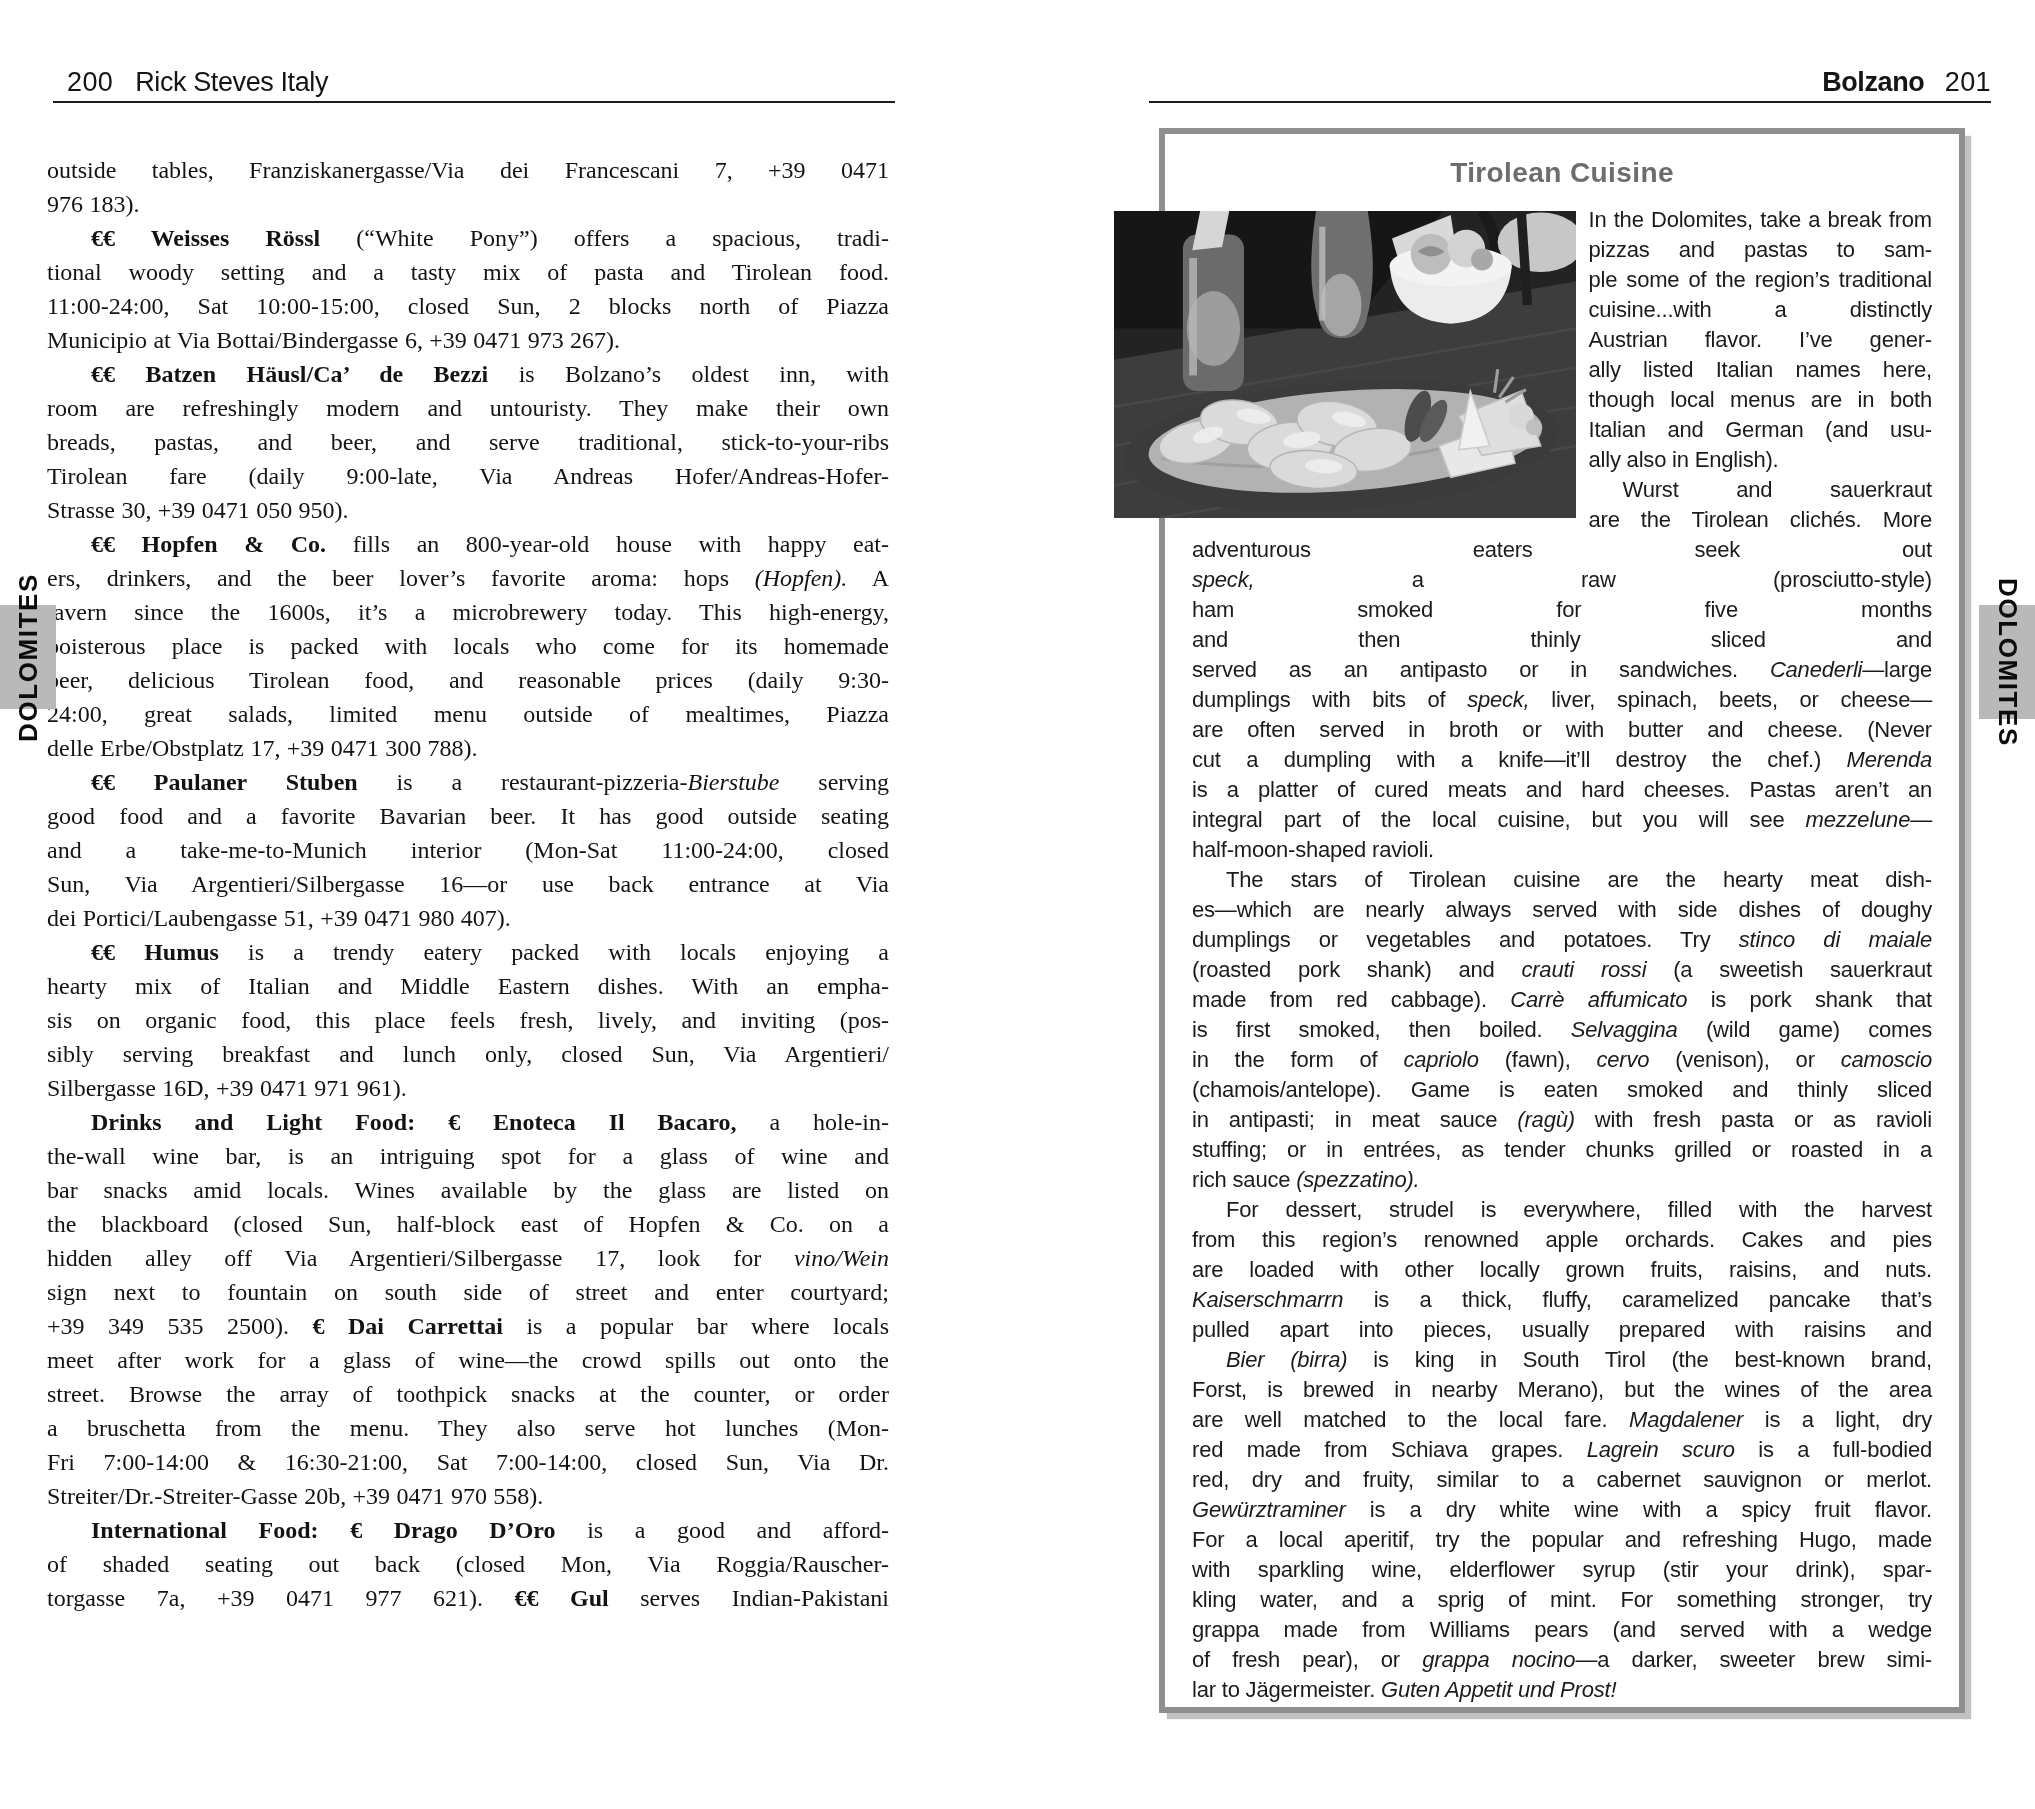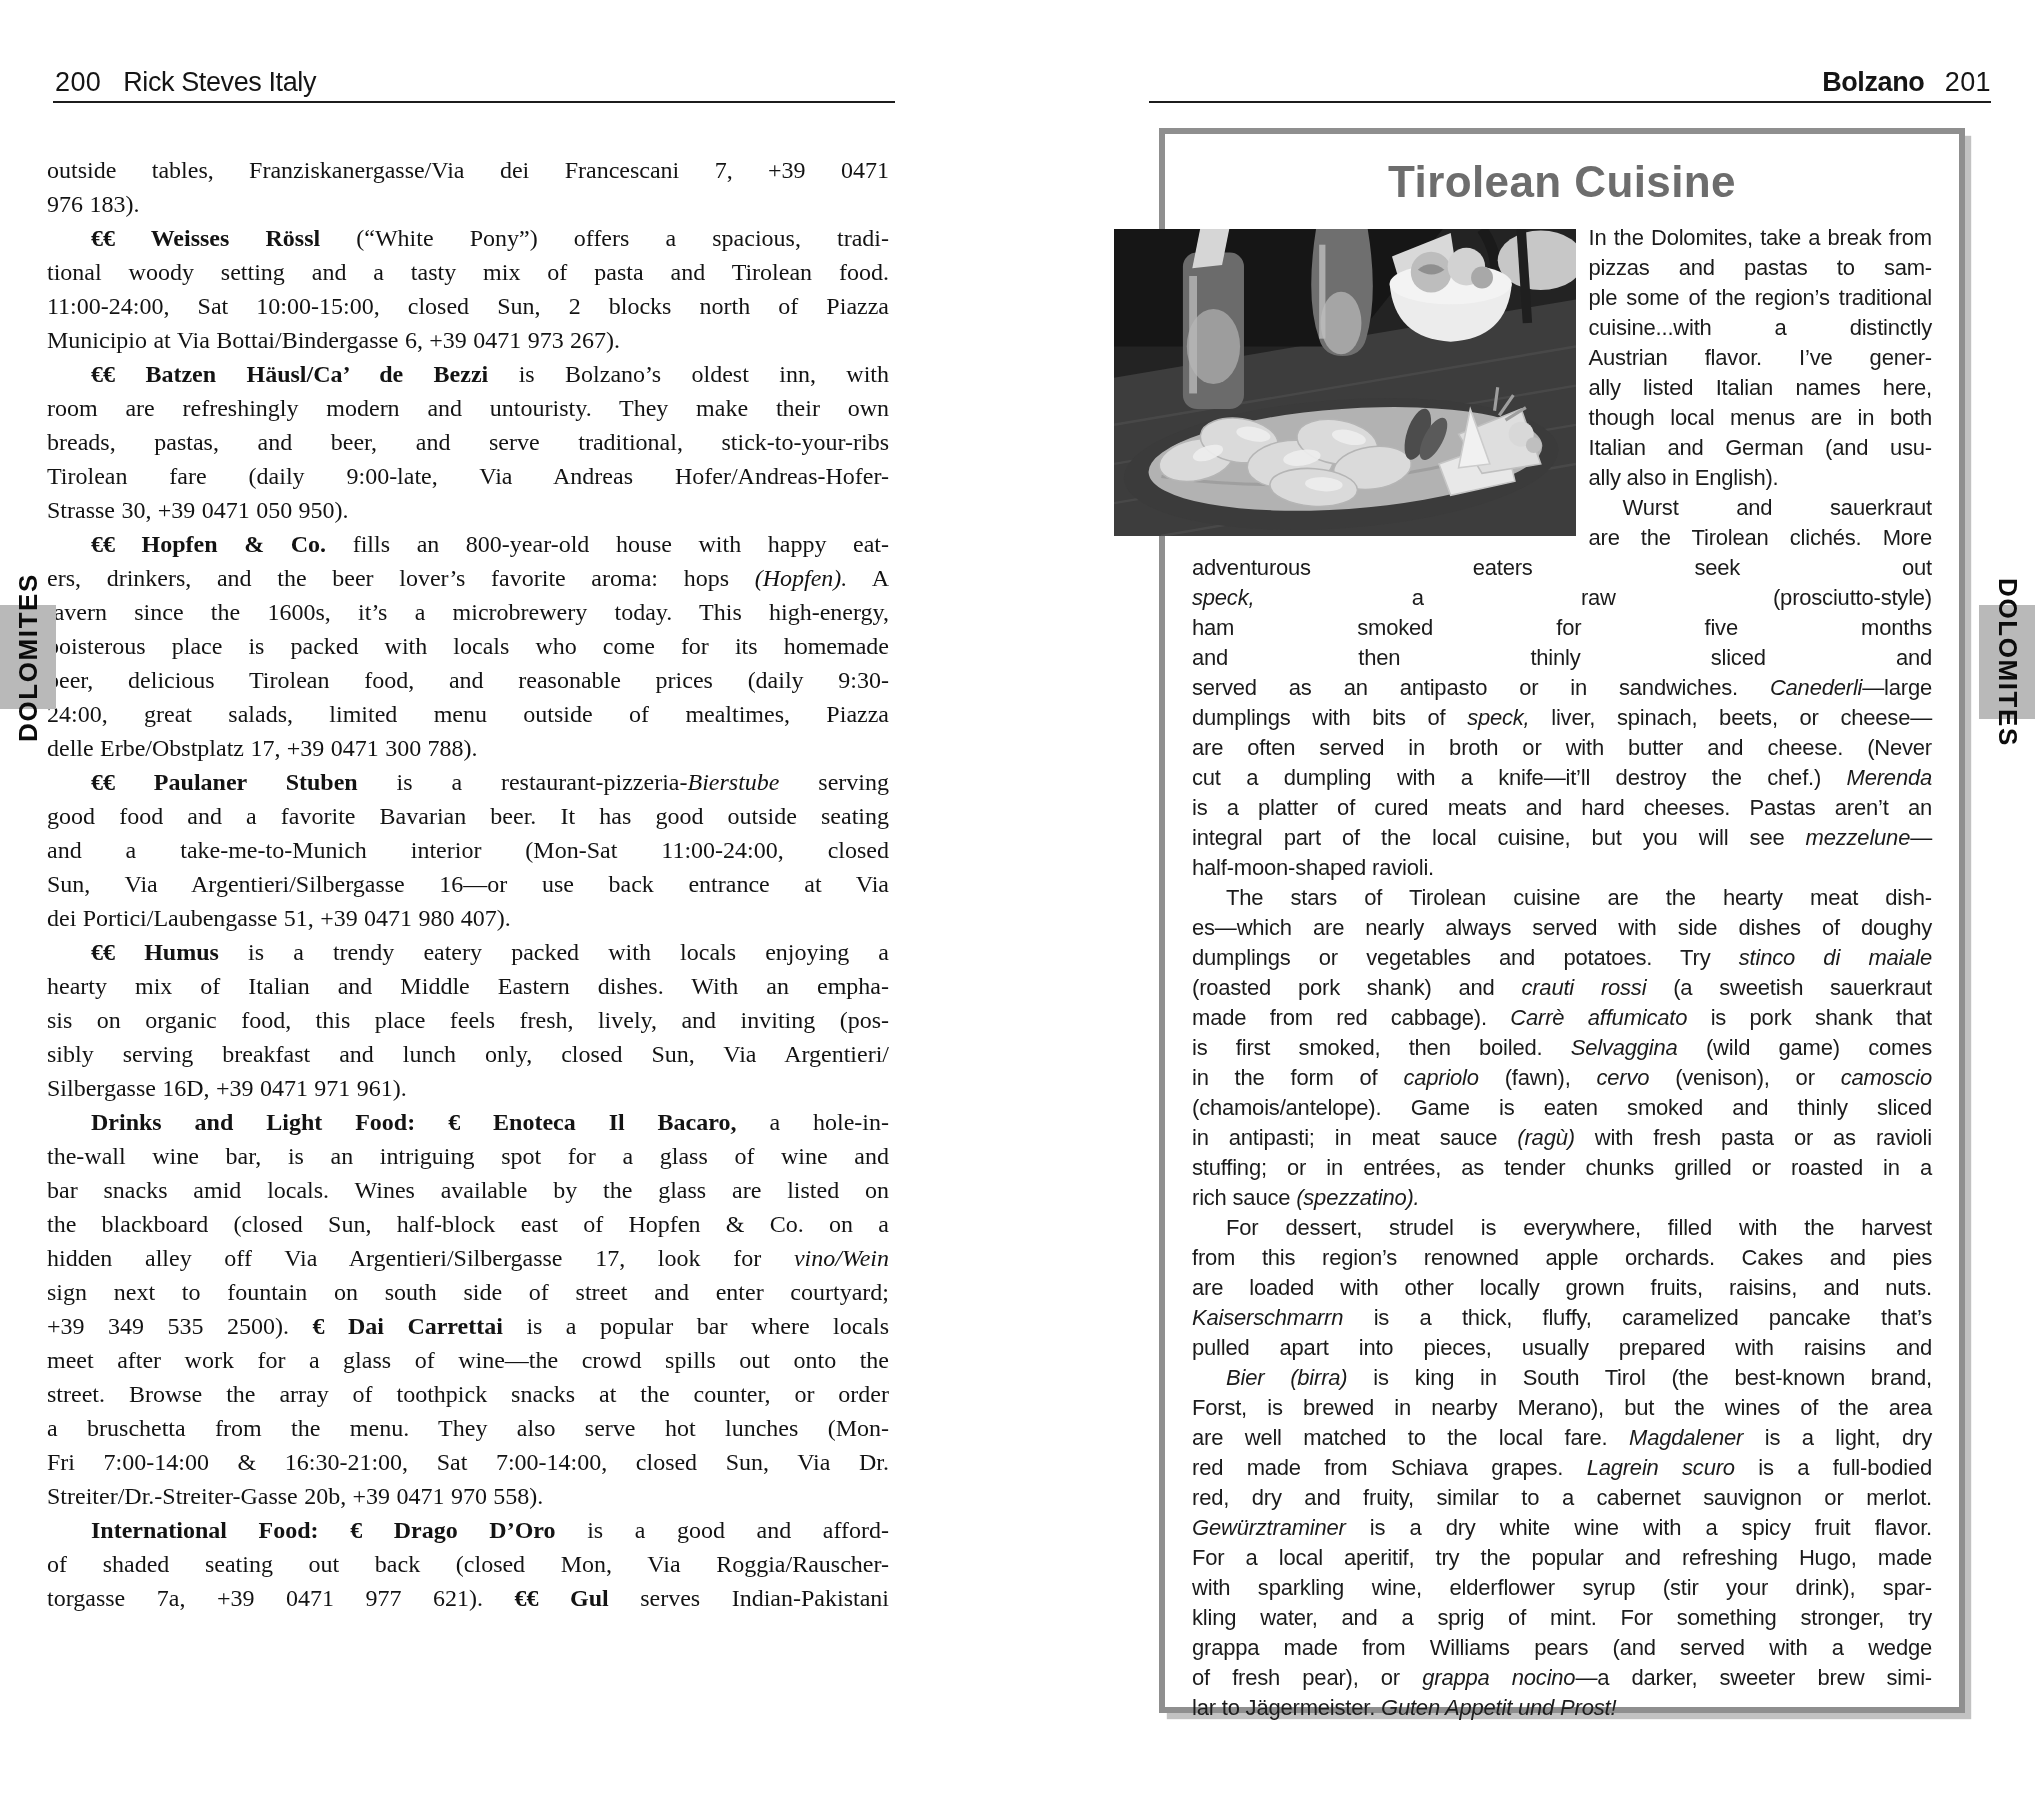--- a/index.html
+++ b/index.html
@@ -19,21 +19,21 @@
   .serifline.in{text-indent:44px;}
   .serifline b{font-weight:bold;}
   .serifline i{font-style:italic;}
 
   
   .sidebar{position:absolute;left:1159px;top:128px;width:806px;height:1585px;
            box-sizing:border-box;border:6.3px solid #8f8f8f;background:#ffffff;
            box-shadow:7px 7px 0 -0.8px #c2c2c2;}
   .sb-inner{padding:3.1px 27px 0 27px;}
   .sb-title{text-align:center;font-family:"Liberation Sans",sans-serif;font-weight:bold;
-            font-size:44px;color:#6d6d6d;margin:20.4px 0 15.7px 0;letter-spacing:0.4px;}
+            font-size:28px;color:#6d6d6d;margin:20.4px 0 15.7px 0;letter-spacing:0.4px;}
   .sb-body{position:relative;}
   .sansline{font-family:"Liberation Sans",sans-serif;font-size:22px;line-height:30px;
             color:#1b1b1b;text-align:justify;text-align-last:justify;letter-spacing:-0.2px;}
   .sansline.end{text-align-last:left;}
   .sansline.in{text-indent:34px;}
   .sansline i{font-style:italic;}
 
   
   .sb-photo{float:left;width:462px;height:307px;margin:6.3px 12.5px 12.5px -78px;
             background:#242424;overflow:hidden;}
@@ -44,21 +44,21 @@
        overflow:visible;}
   .tab-left{left:0;top:605px;width:56px;height:104px;}
   .tab-right{left:1979px;top:605px;width:56px;height:114px;}
   .tab-label{font-family:"Liberation Sans",sans-serif;font-weight:bold;font-size:26px;
              color:#0c0c0c;letter-spacing:1.6px;white-space:nowrap;writing-mode:vertical-rl;}
   .tab-left .tab-label{transform:rotate(180deg);}
 </style>
 </head>
 <body>
 
-<div class="pg-header" style="left:55px;width:842px;">
+<div class="pg-header" style="left:67px;width:842px;">
   <span class="pgnum">200</span><span style="display:inline-block;width:22px;"></span><span>Rick Steves Italy</span>
 </div>
 <div class="hdr-rule" style="left:53px;width:842px;"></div>
 
 <div class="left-body" id="left-body">
     <div class="serifline"><span>outside tables, Franziskanergasse/Via dei Francescani 7, +39 0471</span></div>
     <div class="serifline end"><span>976 183).</span></div>
     <div class="serifline in"><b>€€ Weisses Rössl</b><span> (“White Pony”) offers a spacious, tradi-</span></div>
     <div class="serifline"><span>tional woody setting and a tasty mix of pasta and Tirolean food.</span></div>
     <div class="serifline"><span>11:00-24:00, Sat 10:00-15:00, closed Sun, 2 blocks north of Piazza</span></div>

